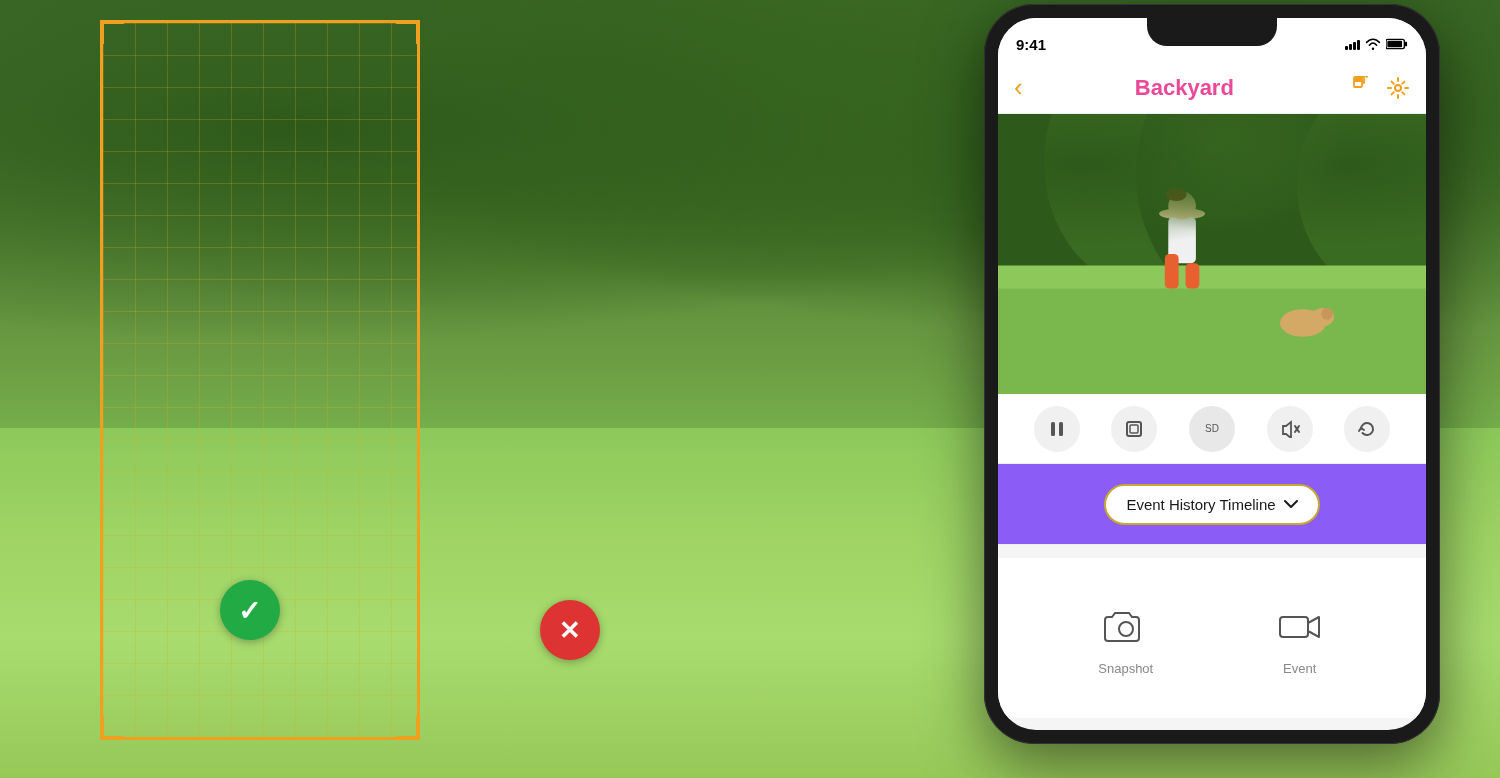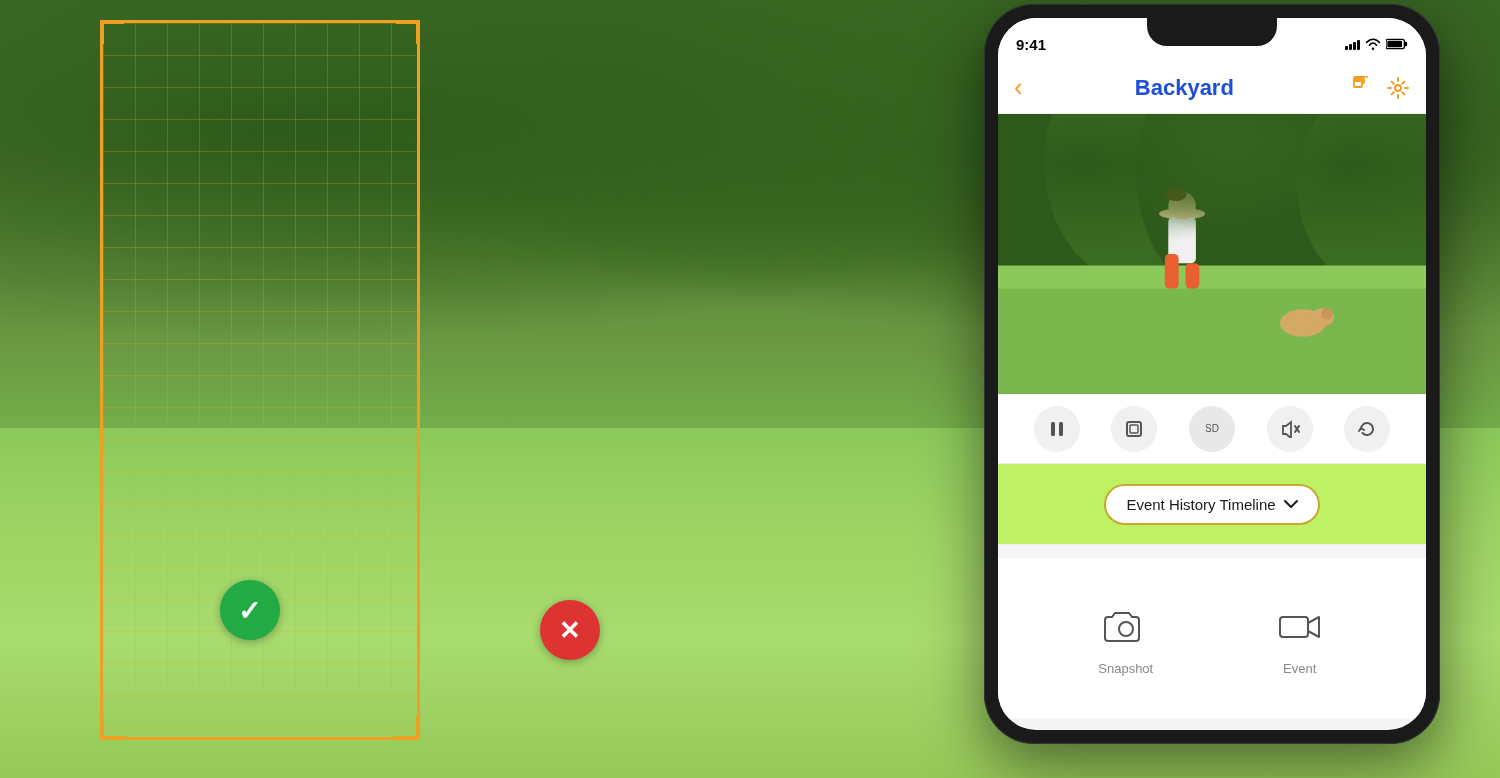--- a/index.html
+++ b/index.html
@@ -209,21 +209,21 @@
       display: flex;
       align-items: center;
       padding: 0 16px;
       justify-content: space-between;
       border-bottom: 1px solid #eee;
     }
 
     .header-title {
       font-size: 22px;
       font-weight: 600;
-      color: #1d4ed8;
+      color: #ec4899;
     }
 
     .header-icons {
       display: flex;
       gap: 16px;
       align-items: center;
     }
 
     
     .camera-feed {
@@ -276,21 +276,21 @@
       font-size: 18px;
     }
 
     
     .timeline-section {
       position: absolute;
       top: 446px;
       left: 0;
       right: 0;
       height: 80px;
-      background: #bef264;
+      background: #8b5cf6;
       display: flex;
       align-items: center;
       justify-content: center;
     }
 
     .timeline-pill {
       border: 2px solid #c8a830;
       border-radius: 30px;
       padding: 10px 20px;
       display: flex;

